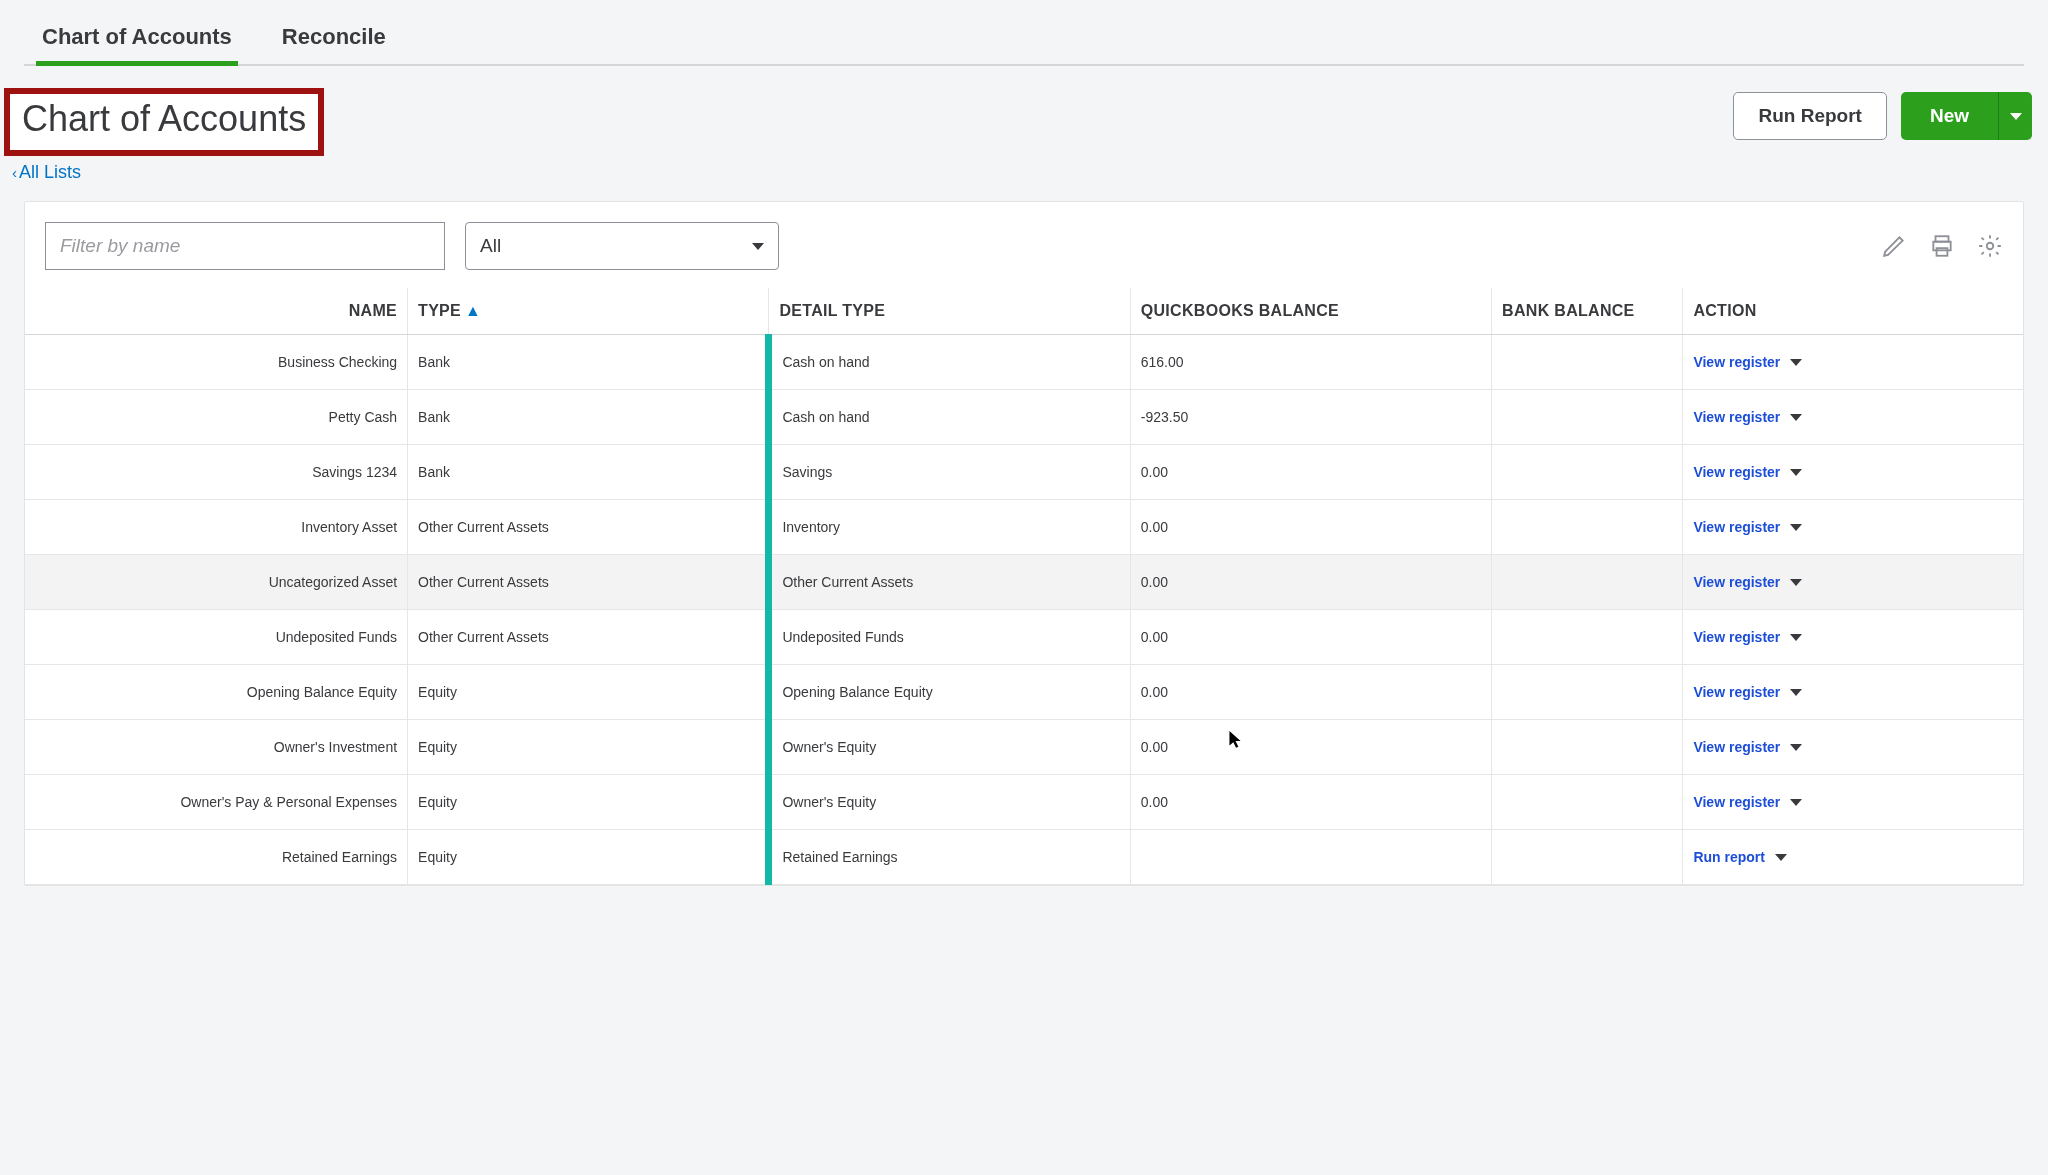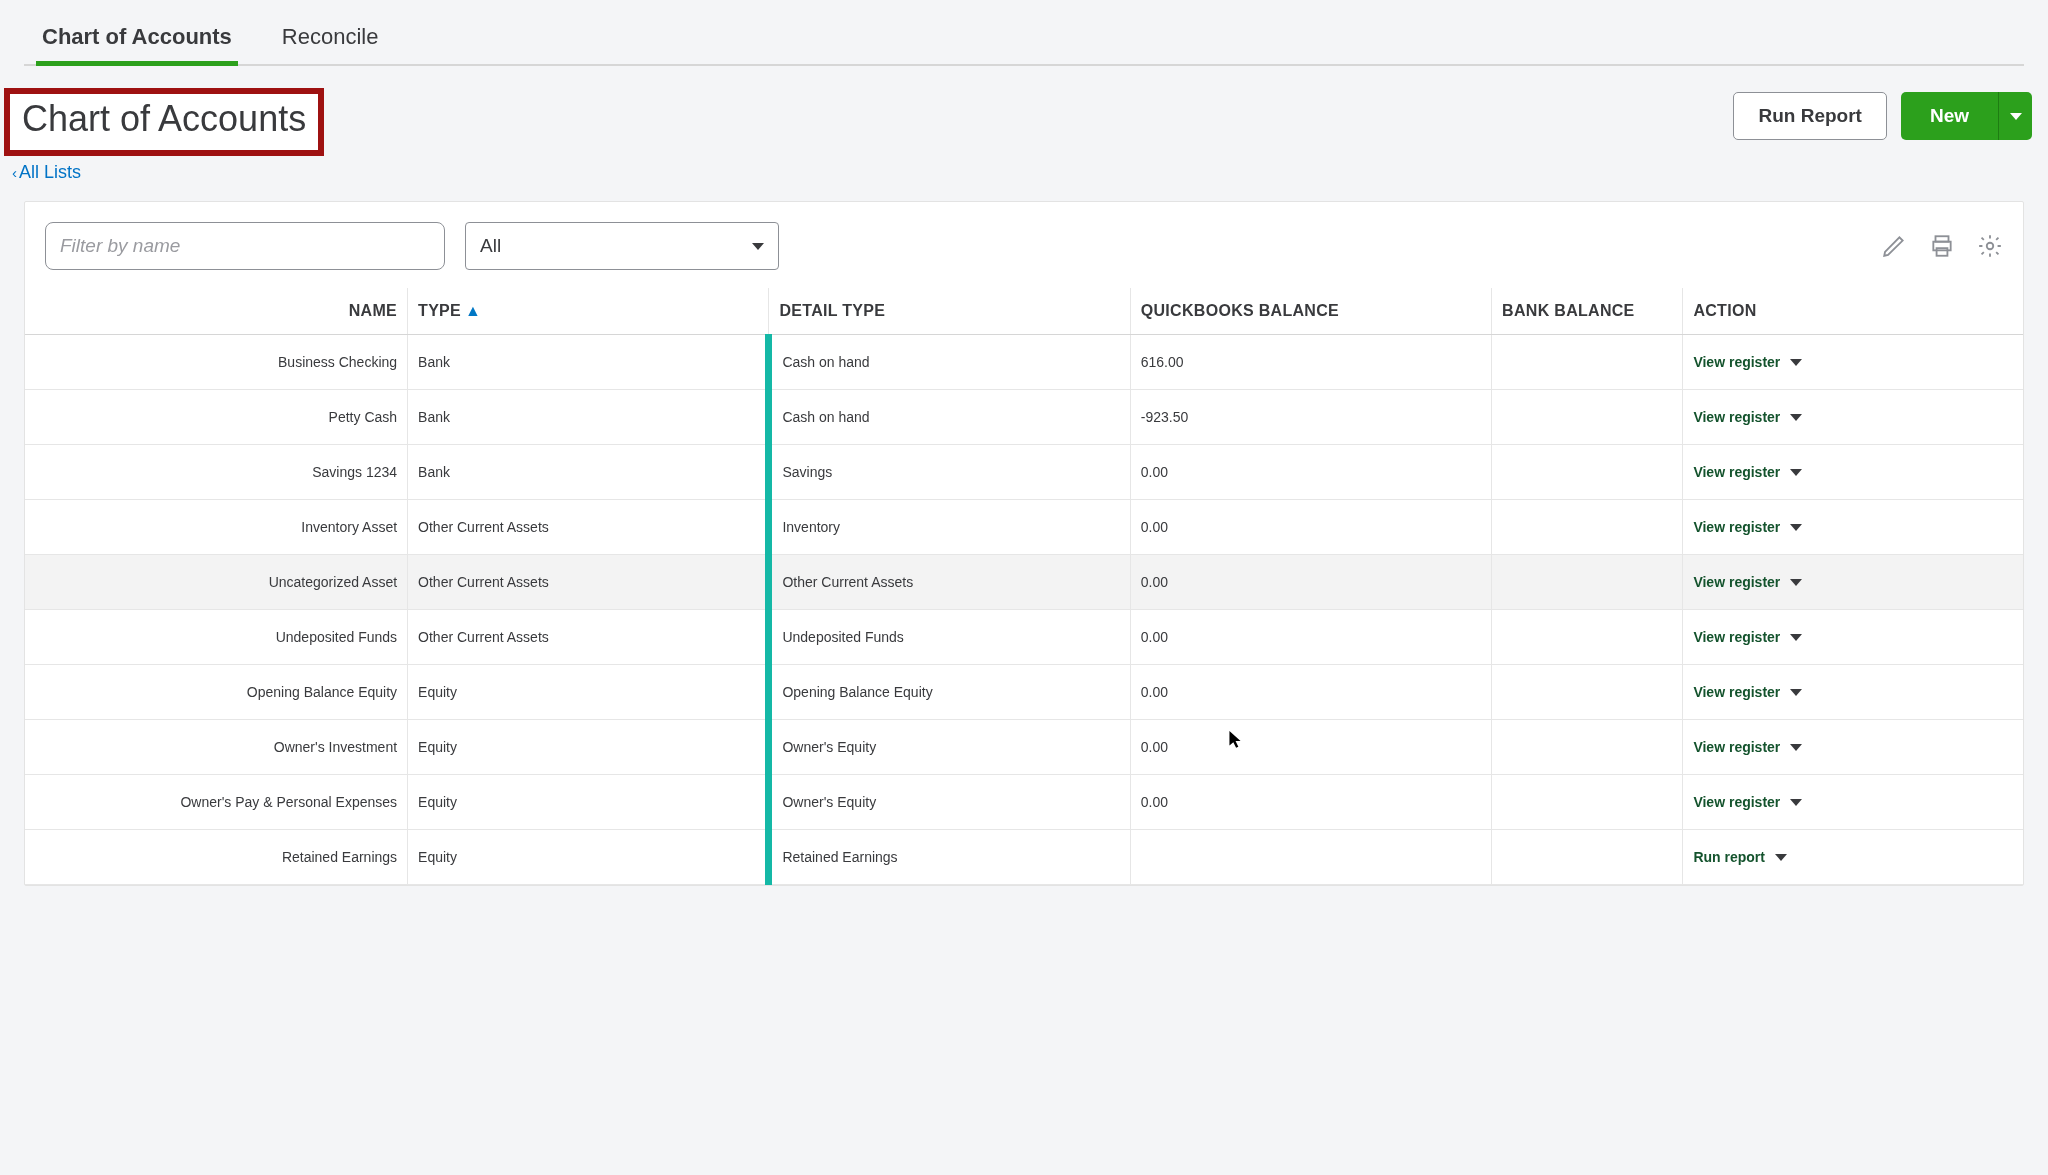--- a/index.html
+++ b/index.html
@@ -13,21 +13,21 @@
   .tabs {
     display: flex;
     gap: 50px;
     padding: 24px 18px 0 18px;
     border-bottom: 2px solid #d6d6d6;
   }
   .tab {
     padding-bottom: 14px;
     cursor: pointer;
     color: #393a3d;
-    font-weight: 400;
+    font-weight: 700;
     font-size: 22px;
     position: relative;
   }
   .tab.active {
     font-weight: 700;
   }
   .tab.active::after {
     content: "";
     position: absolute;
     left: -6px; right: -6px; bottom: -2px;
@@ -118,21 +118,21 @@
   .controls-row {
     display: flex;
     align-items: center;
     padding: 0 20px;
     gap: 20px;
   }
   .filter-input {
     width: 400px;
     height: 48px;
     border: 1px solid #8d9096;
-    border-radius: 8px;
+    border-radius: 0;
     padding: 0 14px;
     font-size: 19px;
     font-style: italic;
     color: #ef4444;
   }
   .filter-input::placeholder { color: #9a9ba0; font-style: italic; }
   .select-all {
     width: 314px;
     height: 48px;
     border: 1px solid #8d9096;
@@ -178,21 +178,21 @@
   th.col-name{ padding-left: 20px;}
   .col-type { width: 17%; border-left:1px solid #e6e6e6;}
   .col-detail { width: 17%; border-left:7px solid #14b8a6;}
   .col-qb { width: 17%; border-left:1px solid #e6e6e6;}
   .col-bank { width: 9%; border-left:1px solid #e6e6e6;}
   .col-action { width: 16%; border-left:1px solid #e6e6e6; padding-right: 22px;}
   th.col-type, th.col-detail, th.col-qb, th.col-bank, th.col-action {
     border-left:1px solid #e6e6e6;
   }
   .action-link {
-    color: #14532d;
+    color: #1d4ed8;
     font-weight: 600;
     cursor: pointer;
     display: inline-flex;
     align-items: center;
     gap: 10px;
   }
   .action-link .caret { border-top-color: #393a3d; }
   tr.hover td { background: #f3f3f3; }
   .sort-arrow {
     display: inline-block;

